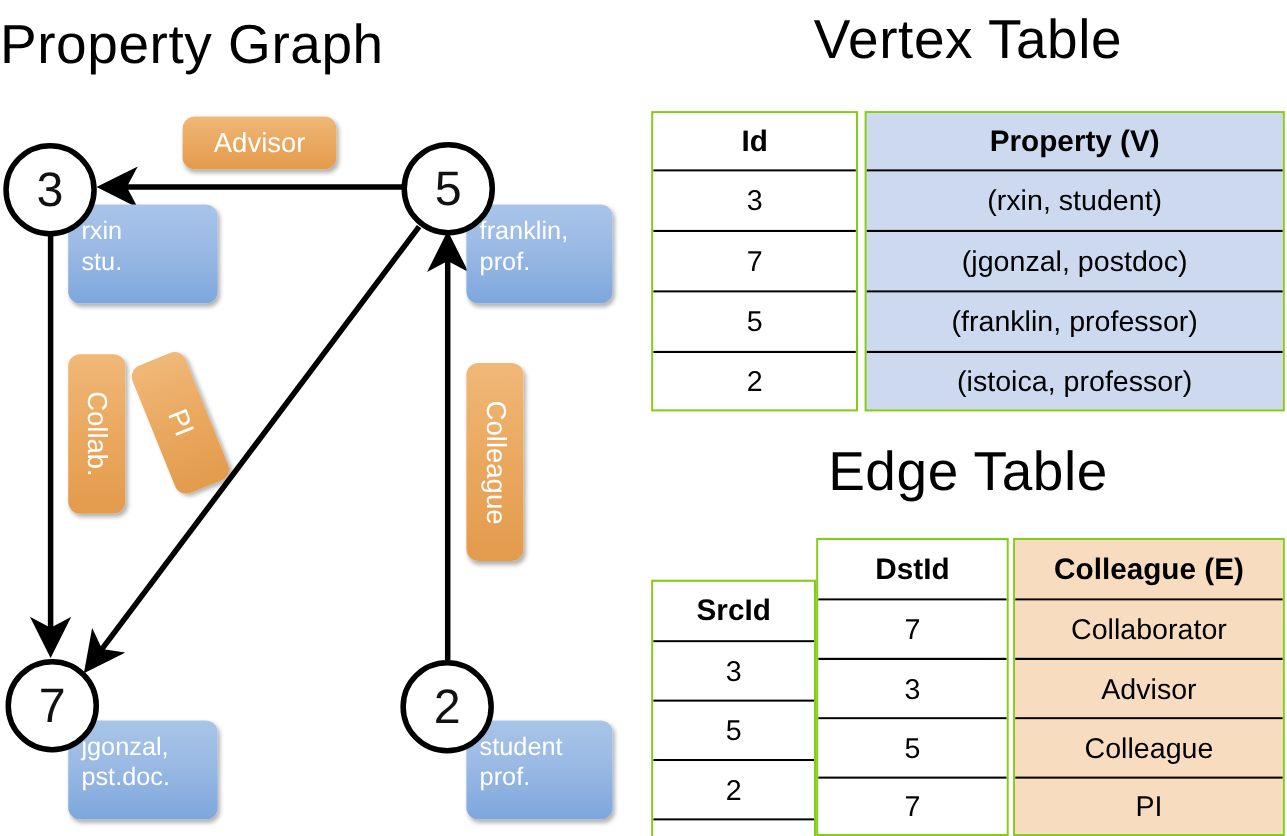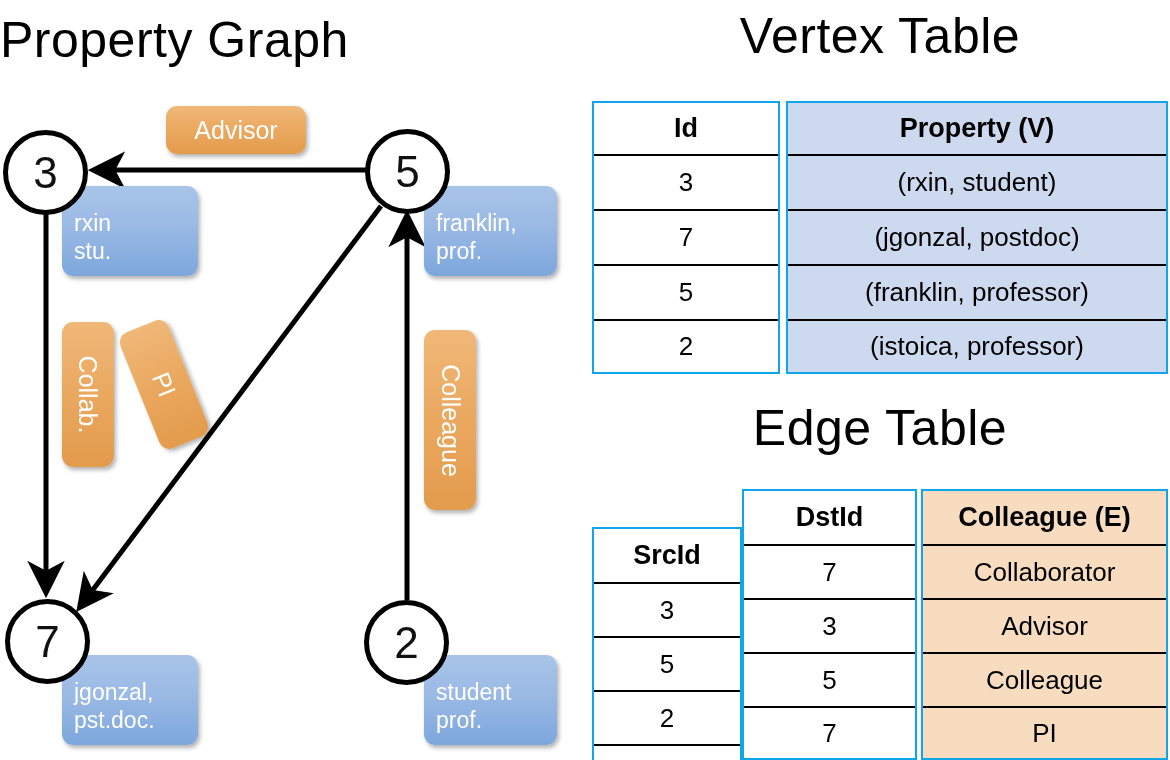--- a/index.html
+++ b/index.html
@@ -41,21 +41,21 @@
 
   
   .pbox{
     position:absolute;
     border-radius:11px;
     background:linear-gradient(180deg,#a8c4e8 0%,#9ab9e4 45%,#7da7dd 100%);
     box-shadow:2px 3px 4px rgba(0,0,0,.30);
     color:#ffffff;
     font-size:23px;
     line-height:28px;
-    padding:23px 12px;
+    padding:9px 12px;
     box-sizing:border-box;
     font-weight:400;
   }
 
   
   .obox{
     position:absolute;
     border-radius:11px;
     background:linear-gradient(180deg,#f0b878 0%,#eaa85f 50%,#e39b4c 100%);
     box-shadow:2px 3px 4px rgba(0,0,0,.30);
@@ -66,21 +66,21 @@
     font-weight:400;
   }
   .obox.vert span{
     display:block;
     transform:rotate(90deg);
     white-space:nowrap;
   }
   .obox.rot span{display:block;white-space:nowrap;}
   .tcol{
     position:absolute;
-    border:2px solid #0ea5e9;
+    border:2px solid #84cc16;
     box-sizing:border-box;
   }
   .trow{
     box-sizing:border-box;
     border-bottom:2px solid #000;
     display:flex;align-items:center;justify-content:center;
     font-size:26px;
     color:#000;
     font-weight:300;
     white-space:nowrap;

